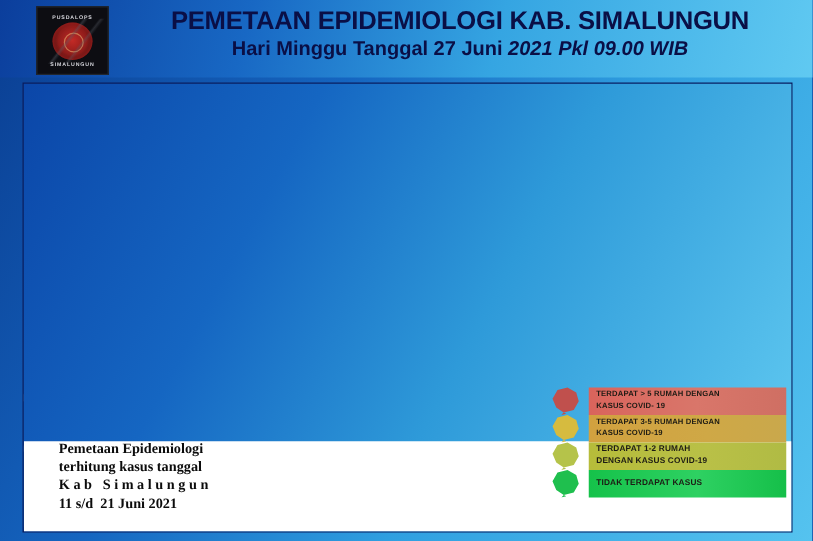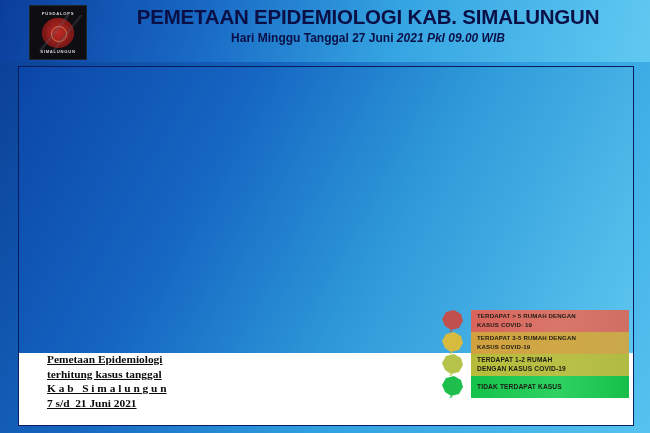--- a/index.html
+++ b/index.html
@@ -24,38 +24,38 @@
         box-shadow:0 0 3px 1px rgba(170,30,28,.85) inset;}
   #logo .lg-seal:after{content:"";position:absolute;left:9px;top:8px;width:14px;height:14px;
         border:1px solid rgba(235,190,120,.55);border-radius:50%;}
   #logo .lg-diag{position:absolute;left:-8px;top:9px;width:72px;height:36px;
         background:linear-gradient(128deg,transparent 44%,rgba(90,95,105,.4) 46%,transparent 49%,
                                    transparent 57%,rgba(90,95,105,.35) 59%,transparent 62%);}
   #title1{position:absolute;left:92px;top:5px;width:552px;text-align:center;
           font-size:20.5px;font-weight:bold;color:#0a0f46;letter-spacing:-.2px;
           font-family:"Liberation Sans",sans-serif;}
   #title2{position:absolute;left:92px;top:31px;width:552px;text-align:center;
-          font-size:12px;font-weight:bold;color:#0a0f46;}
+          font-size:16px;font-weight:bold;color:#0a0f46;}
   #title2 .ital{font-style:italic;}
 
   
   #panel{position:absolute;left:18px;top:66px;width:614px;height:358px;
          border:1.4px solid #0a1c5e;background:transparent;}
   #panelfill{position:absolute;left:0;top:0;width:100%;height:100%;
          background:linear-gradient(118deg,#0b46a8 0%,#1566c2 30%,#2e9ad9 58%,#63ccf2 100%);}
   #panelwhite{position:absolute;left:0;bottom:0;width:100%;height:72px;background:#ffffff;}
 
   svg{display:block;}
   .lbl{font-family:"Liberation Serif",serif;font-style:italic;fill:#14301c;}
 
   
   #caption{position:absolute;left:47px;top:352px;width:210px;
         font-family:"Liberation Serif",serif;font-weight:bold;color:#0c0c0c;
         font-size:11.4px;line-height:14.6px;}
-  #caption div{white-space:pre;text-decoration:underline;}
+  #caption div{white-space:pre;}
 
   
   #legend{position:absolute;left:438px;top:310px;width:196px;}
   .lg-row{position:relative;height:22px;margin-bottom:0px;}
   .lg-ico{position:absolute;left:0;top:-1px;width:30px;height:23px;}
   .lg-band{position:absolute;left:33px;top:0;width:158px;height:22px;
         display:flex;flex-direction:column;justify-content:center;
         padding-left:6px;box-sizing:border-box;}
   .lg-band span{display:block;font-size:6.1px;font-weight:bold;color:#1d1b14;
         line-height:8.6px;letter-spacing:.15px;}
@@ -277,21 +277,21 @@
         <text class="lbl" x="516" y="140" font-size="8.6">Ujung</text>
         <text class="lbl" x="514" y="152" font-size="8.6">Padang</text>
       </g>
     </svg>
   </div>
 
   <div id="caption">
     <div>Pemetaan Epidemiologi</div>
     <div>terhitung kasus tanggal</div>
     <div>K a b   S i m a l u n g u n</div>
-    <div>7 s/d  21 Juni 2021</div>
+    <div>11 s/d  21 Juni 2021</div>
   </div>
 
   <div id="legend">
 
     <div class="lg-row">
       <svg class="lg-ico" viewBox="0 0 30 23">
         <path d="M8 3 L16 1 L23 5 L25 12 L21 19 L13 21 L7 17 L4 10 Z M13 21 L11 23 L15 22 Z" fill="#c0504d"></path>
       </svg>
       <div class="lg-band b1">
         <span>TERDAPAT &gt; 5 RUMAH DENGAN</span>

